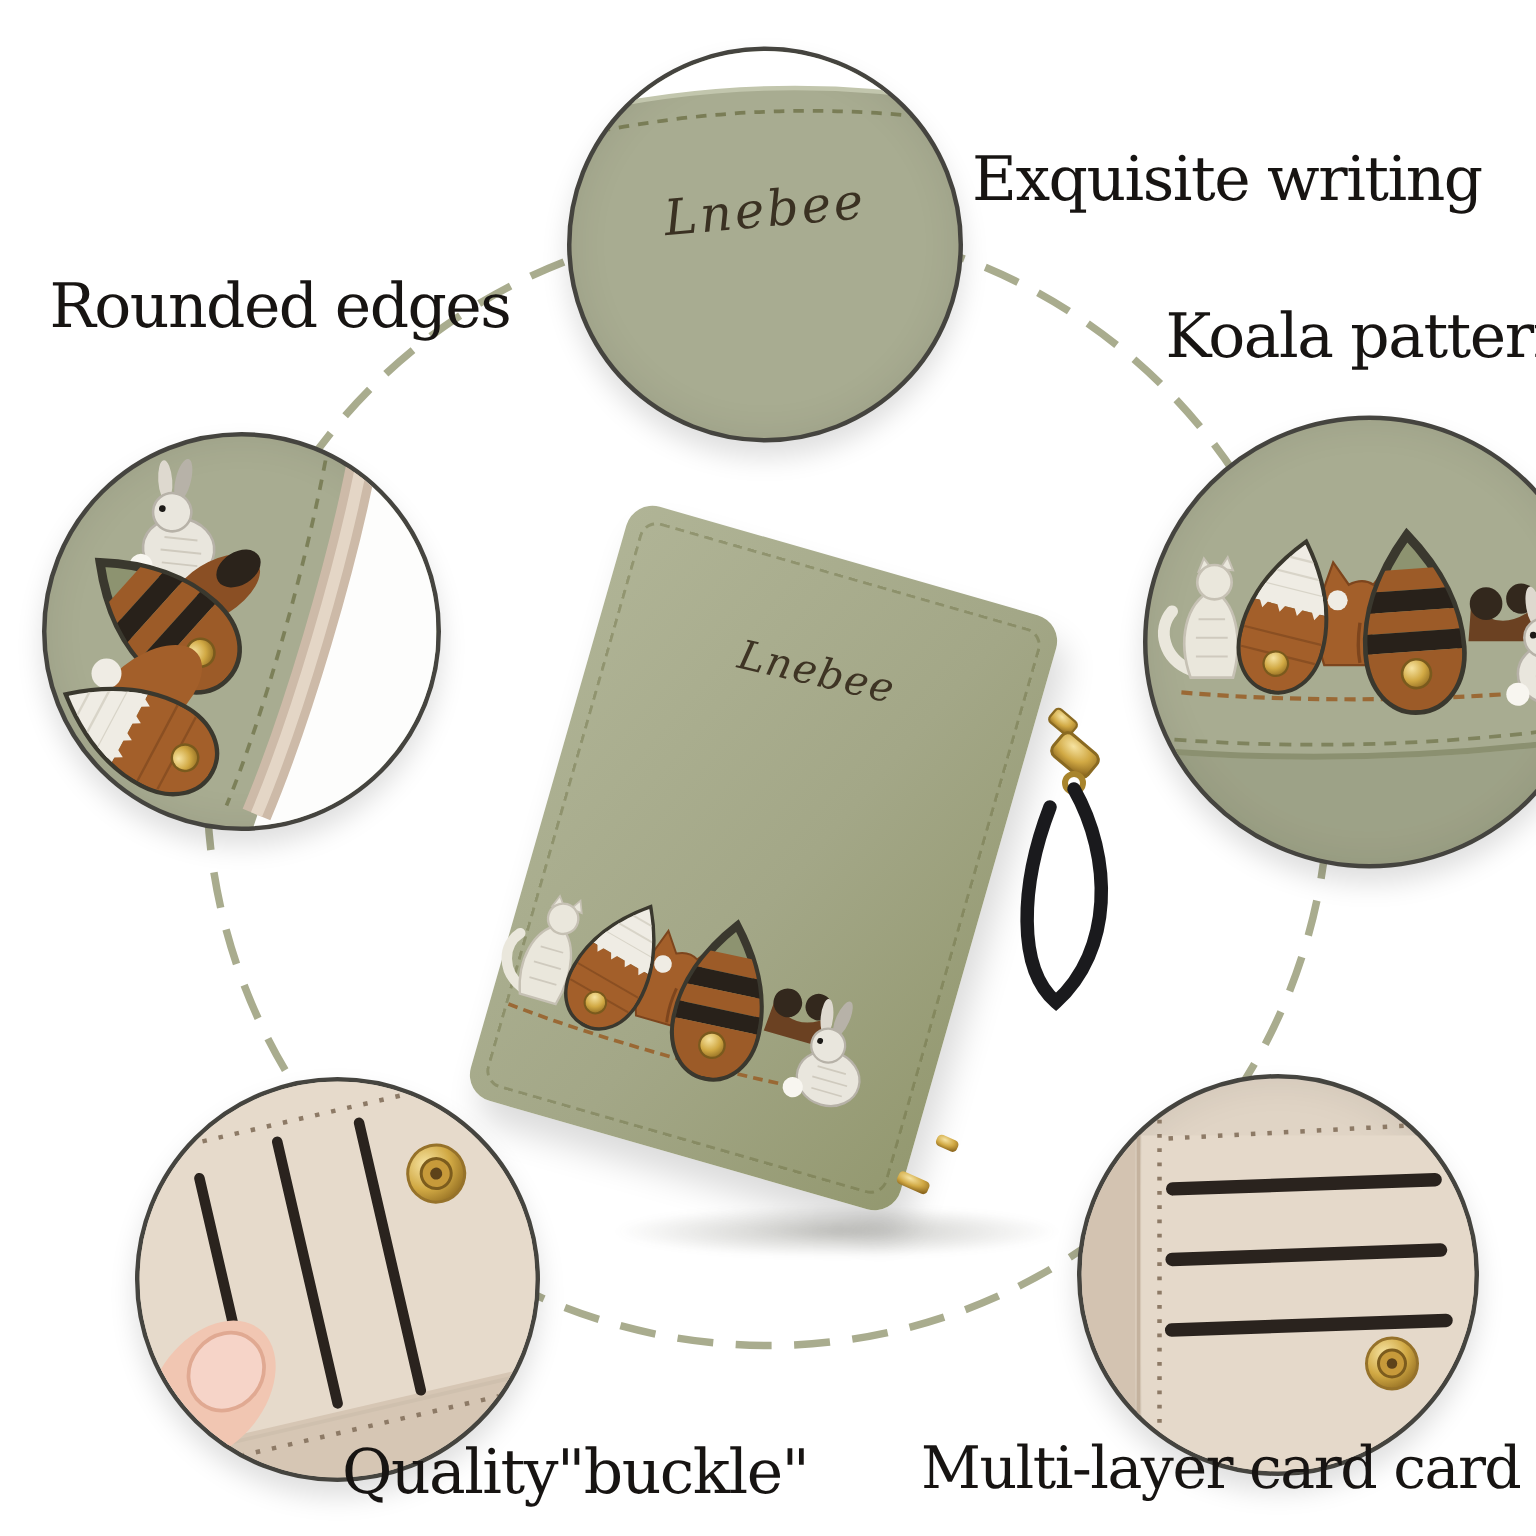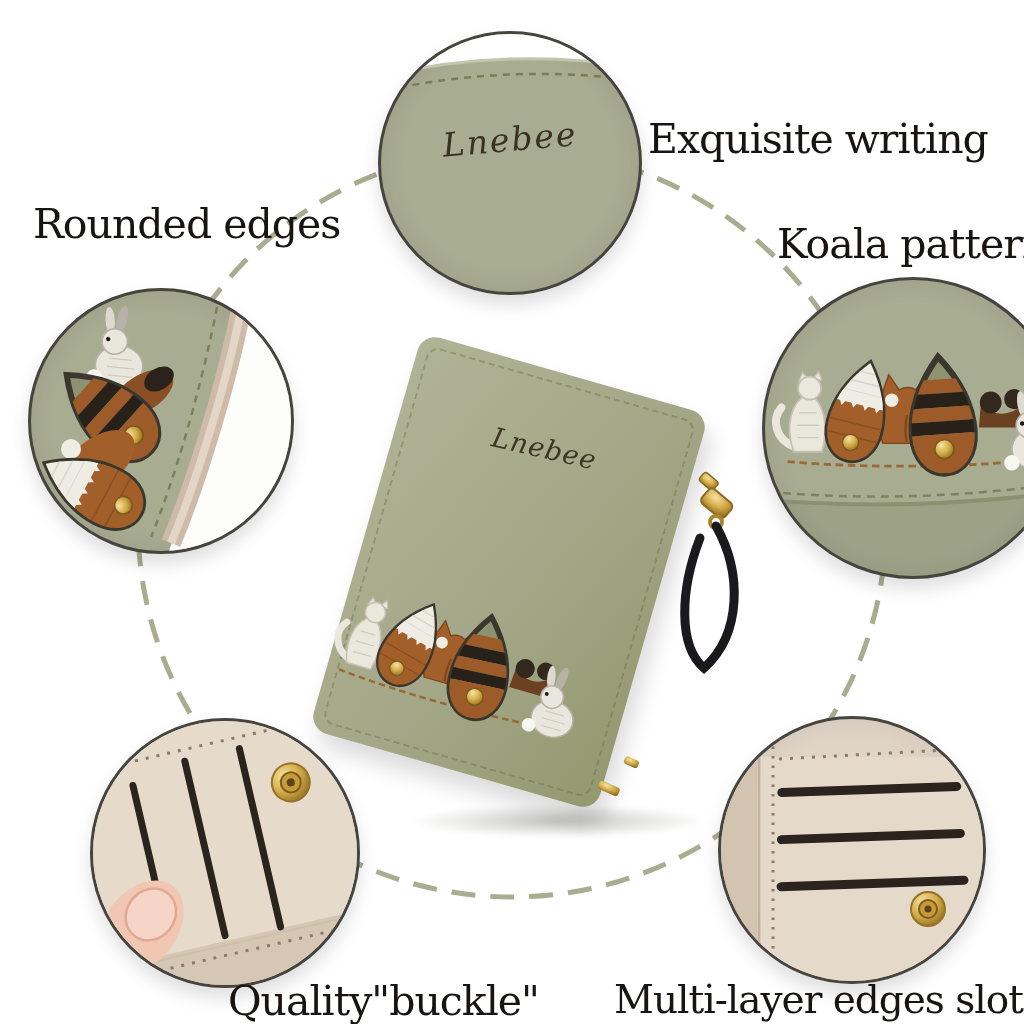--- a/index.html
+++ b/index.html
@@ -45,21 +45,21 @@
   #c-right {left:762px;top:277px; width:296px;height:296px;}
   #c-bl    {left:90px; top:718px; width:264px;height:264px;background:#e3d7c8;}
   #c-br    {left:718px;top:716px; width:262px;height:262px;background:#e0d4c5;}
   .circle-script{
     position:absolute;top:86px;left:0;width:100%;text-align:center;
     font-size:33px;color:#3a3122;transform:rotate(-5deg);letter-spacing:2px;
   }
   
   .label{
     position:absolute;z-index:5;color:#171412;font-size:41px;
-    letter-spacing:-1px;white-space:nowrap;line-height:1.05;margin-top:20px;
+    letter-spacing:-1px;white-space:nowrap;line-height:1.05;
   }
   .l-writing{left:648px;top:98px;}
   .l-rounded{left:33px; top:183px;text-align:right;}
   .l-koala  {left:777px;top:203px;}
   .l-buckle {left:228px;top:960px;}
   .l-multi  {left:614px;top:960px;font-size:39px;}
   .defs-hidden{position:absolute;width:0;height:0;overflow:hidden;}
 </style>
 </head>
 <body>
@@ -178,21 +178,21 @@
         <circle r="9" fill="#c79a3a" stroke="#7c5c1d" stroke-width="2"></circle>
         <circle r="3.5" fill="#5d431a"></circle>
       </g>
     </svg>
   </div>
 
   <div class="label l-writing">Exquisite writing</div>
   <div class="label l-rounded">Rounded edges</div>
   <div class="label l-koala">Koala pattern</div>
   <div class="label l-buckle">Quality"buckle"</div>
-  <div class="label l-multi">Multi-layer edges slot</div>
+  <div class="label l-multi">Multi-layer card card</div>
 </div>
 
 <svg class="defs-hidden" aria-hidden="true">
   <defs>
     <radialGradient id="gold-grad" cx="35%" cy="30%" r="80%">
       <stop offset="0%" stop-color="#f6e3a1"></stop>
       <stop offset="55%" stop-color="#d1a944"></stop>
       <stop offset="100%" stop-color="#8d681f"></stop>
     </radialGradient>
     <clipPath id="clip-tear">

